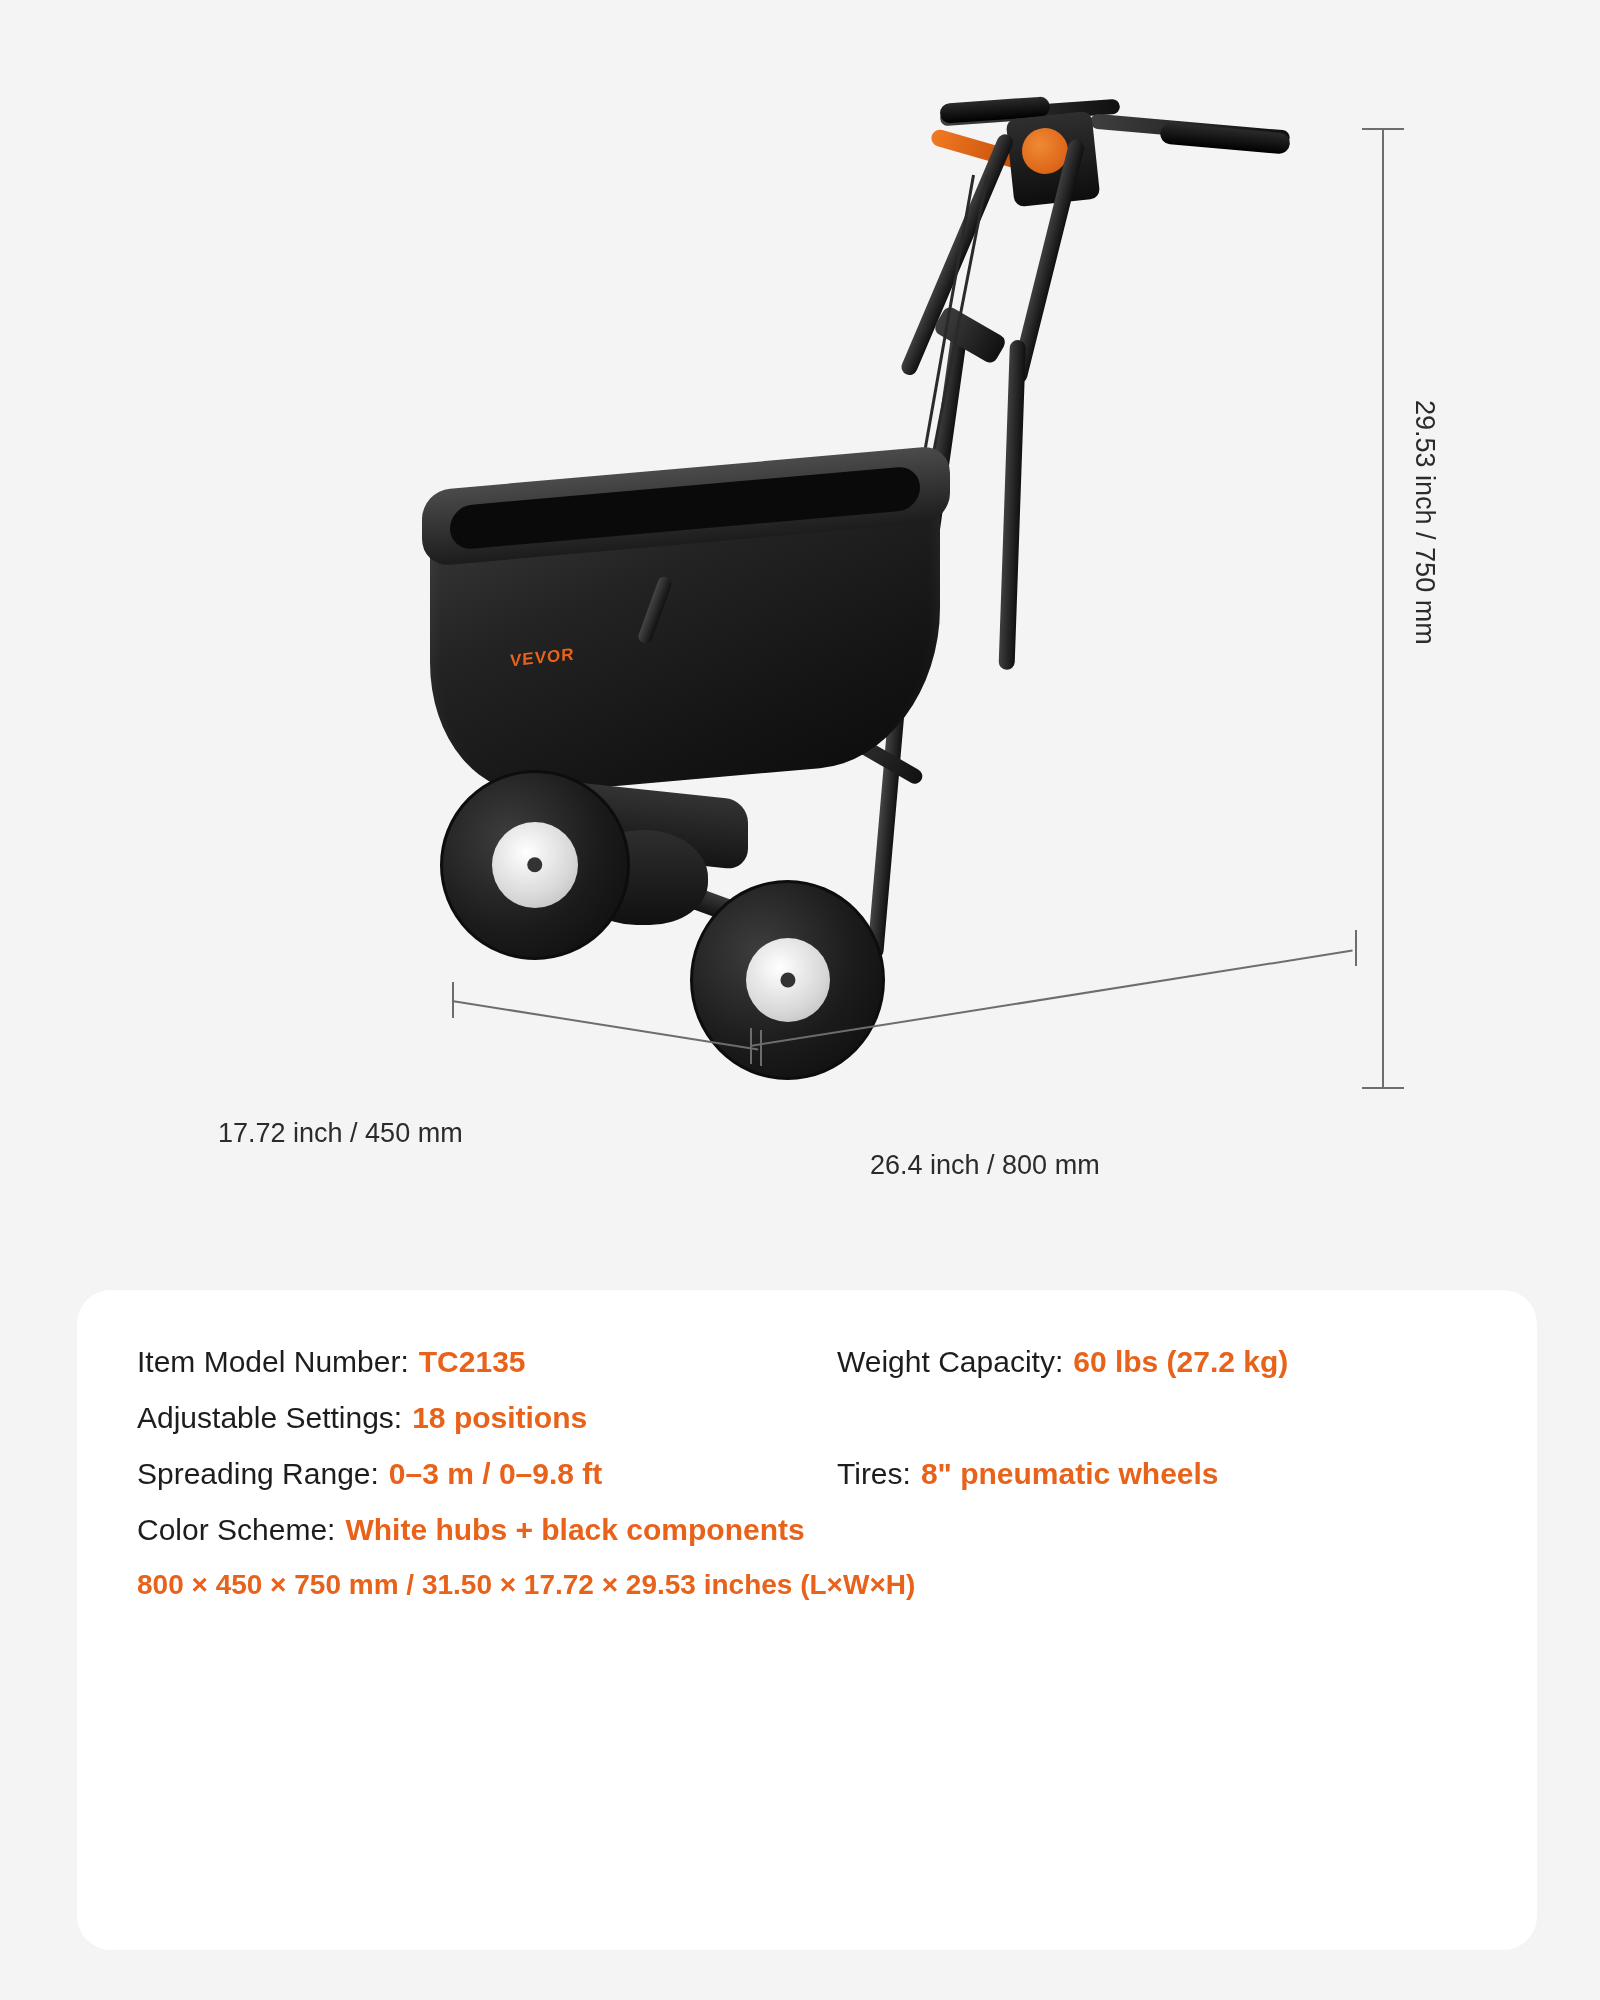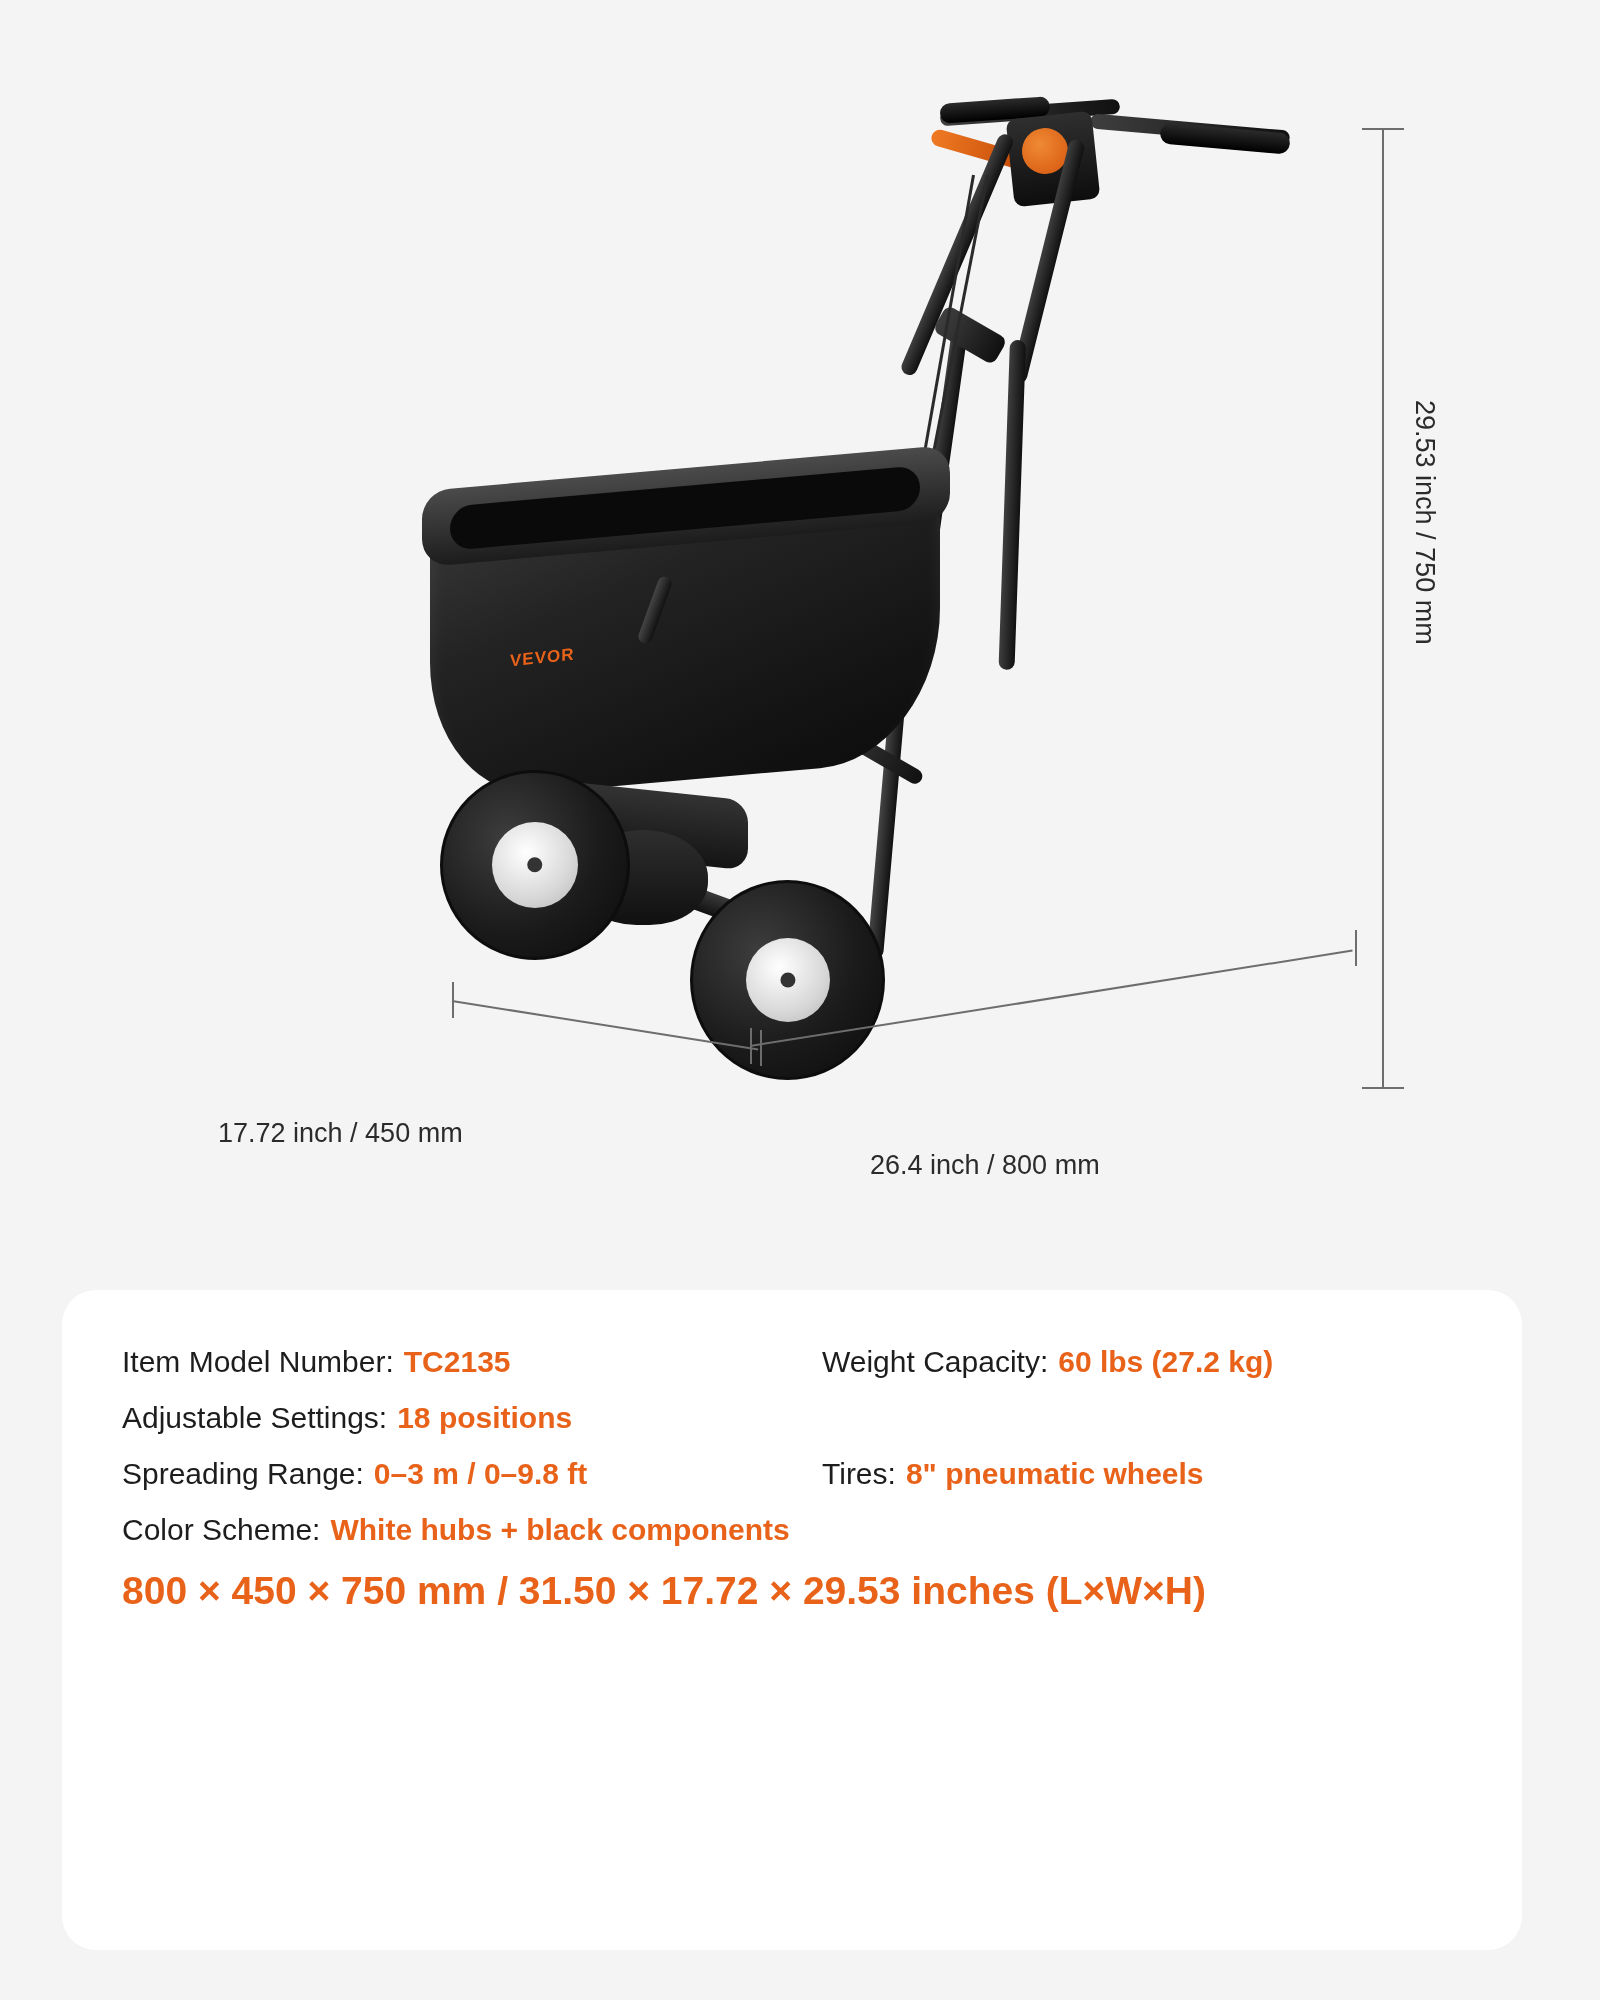--- a/index.html
+++ b/index.html
@@ -165,21 +165,21 @@
     white-space: nowrap;
   }
   #dim-height-label {
     transform-origin: left top;
     transform: rotate(90deg);
   }
 
   
   #spec-card {
     position: absolute;
-    left: 62px; top: 1290px;
+    left: 77px; top: 1290px;
     width: 1460px;
     height: 660px;
     background: #ffffff;
     border-radius: 34px;
   }
   .spec-inner {
     padding: 55px 60px 0 60px;
   }
   .spec-row {
     display: flex;
@@ -196,21 +196,21 @@
     font-size: 30px;
     color: #1d1d1d;
     margin-right: 10px;
   }
   .spec-value {
     font-size: 30px;
     color: #e8621a;
     font-weight: bold;
   }
   .dims-line {
-    font-size: 39px;
+    font-size: 28px;
     color: #e8621a;
     font-weight: bold;
     margin-top: 6px;
   }
 </style>
 </head>
 <body>
 
 <div id="page">
 

